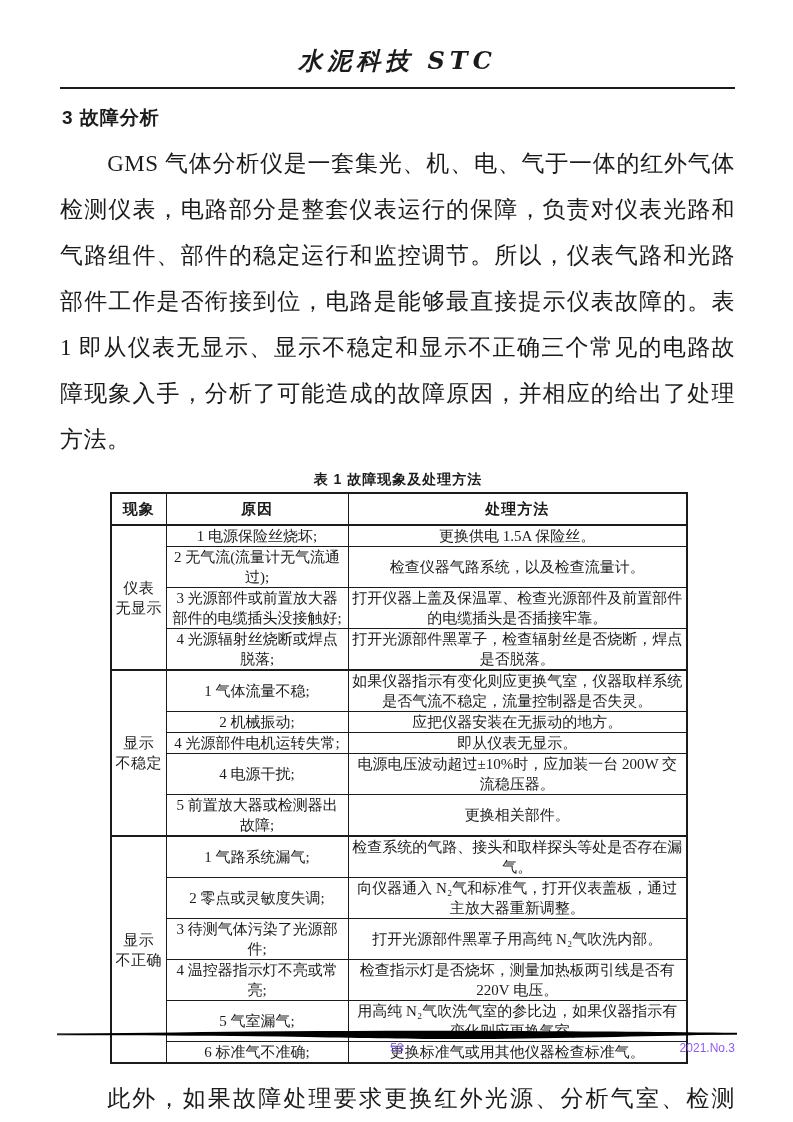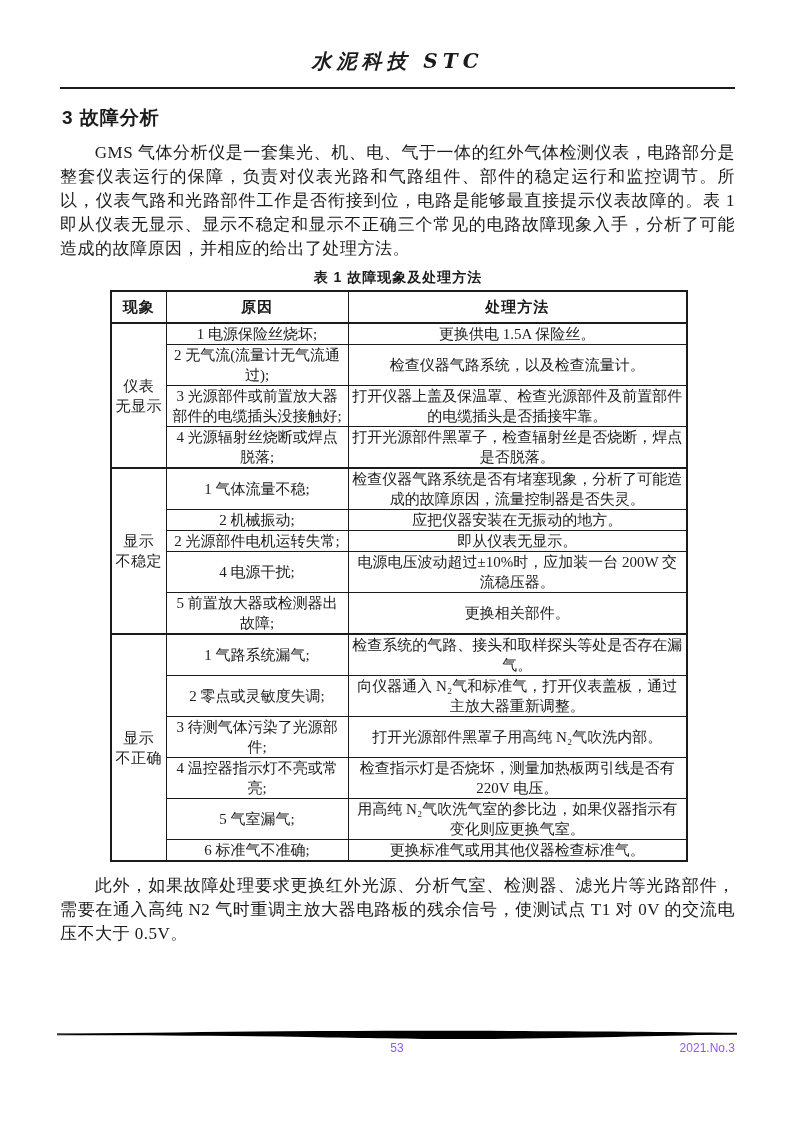--- a/index.html
+++ b/index.html
@@ -12,39 +12,39 @@
     color:#1b1b1b;
     font-family:"Liberation Serif","DejaVu Serif",serif;
     padding:45px 58px 0 60px;
     overflow:hidden;
   }
   .journal-title{
     text-align:center;
     font-family:"DejaVu Serif","Liberation Serif",serif;
     font-style:italic;
     font-weight:600;
-    font-size:20px;
+    font-size:24px;
     line-height:32px;
     letter-spacing:5px;
   }
   .header-rule{
     height:0;
     border-bottom:2px solid #1b1b1b;
     margin-top:10px;
   }
   .section-heading{
     font-family:"Liberation Sans","DejaVu Sans",sans-serif;
     font-weight:bold;
     font-size:19px;
     margin:16px 0 8px 2px;
     letter-spacing:1px;
   }
   .body-para{
-    font-size:17px;
-    line-height:24px;
+    font-size:23px;
+    line-height:46px;
     text-align:justify;
     text-indent:2.05em;
     letter-spacing:0.5px;
     margin-top:10px;
   }
   .body-para.outro{ margin-top:12px; }
   .table-caption{
     width:576px;
     margin:8px 0 3px 50px;
     text-align:center;
@@ -145,28 +145,28 @@
       </tr>
       <tr>
         <td>4 光源辐射丝烧断或焊点脱落;</td>
         <td>打开光源部件黑罩子，检查辐射丝是否烧断，焊点是否脱落。</td>
       </tr>
 
       <tr class="gs">
         <td class="phen" rowspan="5">显示
 不稳定</td>
         <td>1 气体流量不稳;</td>
-        <td>检查仪器气路系统是否有堵塞现象，分析了可能造成的故障原因，流量控制器是否失灵。</td>
+        <td>如果仪器指示有变化则应更换气室，仪器取样系统是否气流不稳定，流量控制器是否失灵。</td>
       </tr>
       <tr>
         <td>2 机械振动;</td>
         <td>应把仪器安装在无振动的地方。</td>
       </tr>
       <tr>
-        <td>2 光源部件电机运转失常;</td>
+        <td>4 光源部件电机运转失常;</td>
         <td>即从仪表无显示。</td>
       </tr>
       <tr>
         <td>4 电源干扰;</td>
         <td>电源电压波动超过±10%时，应加装一台 200W 交流稳压器。</td>
       </tr>
       <tr>
         <td>5 前置放大器或检测器出故障;</td>
         <td>更换相关部件。</td>
       </tr>

